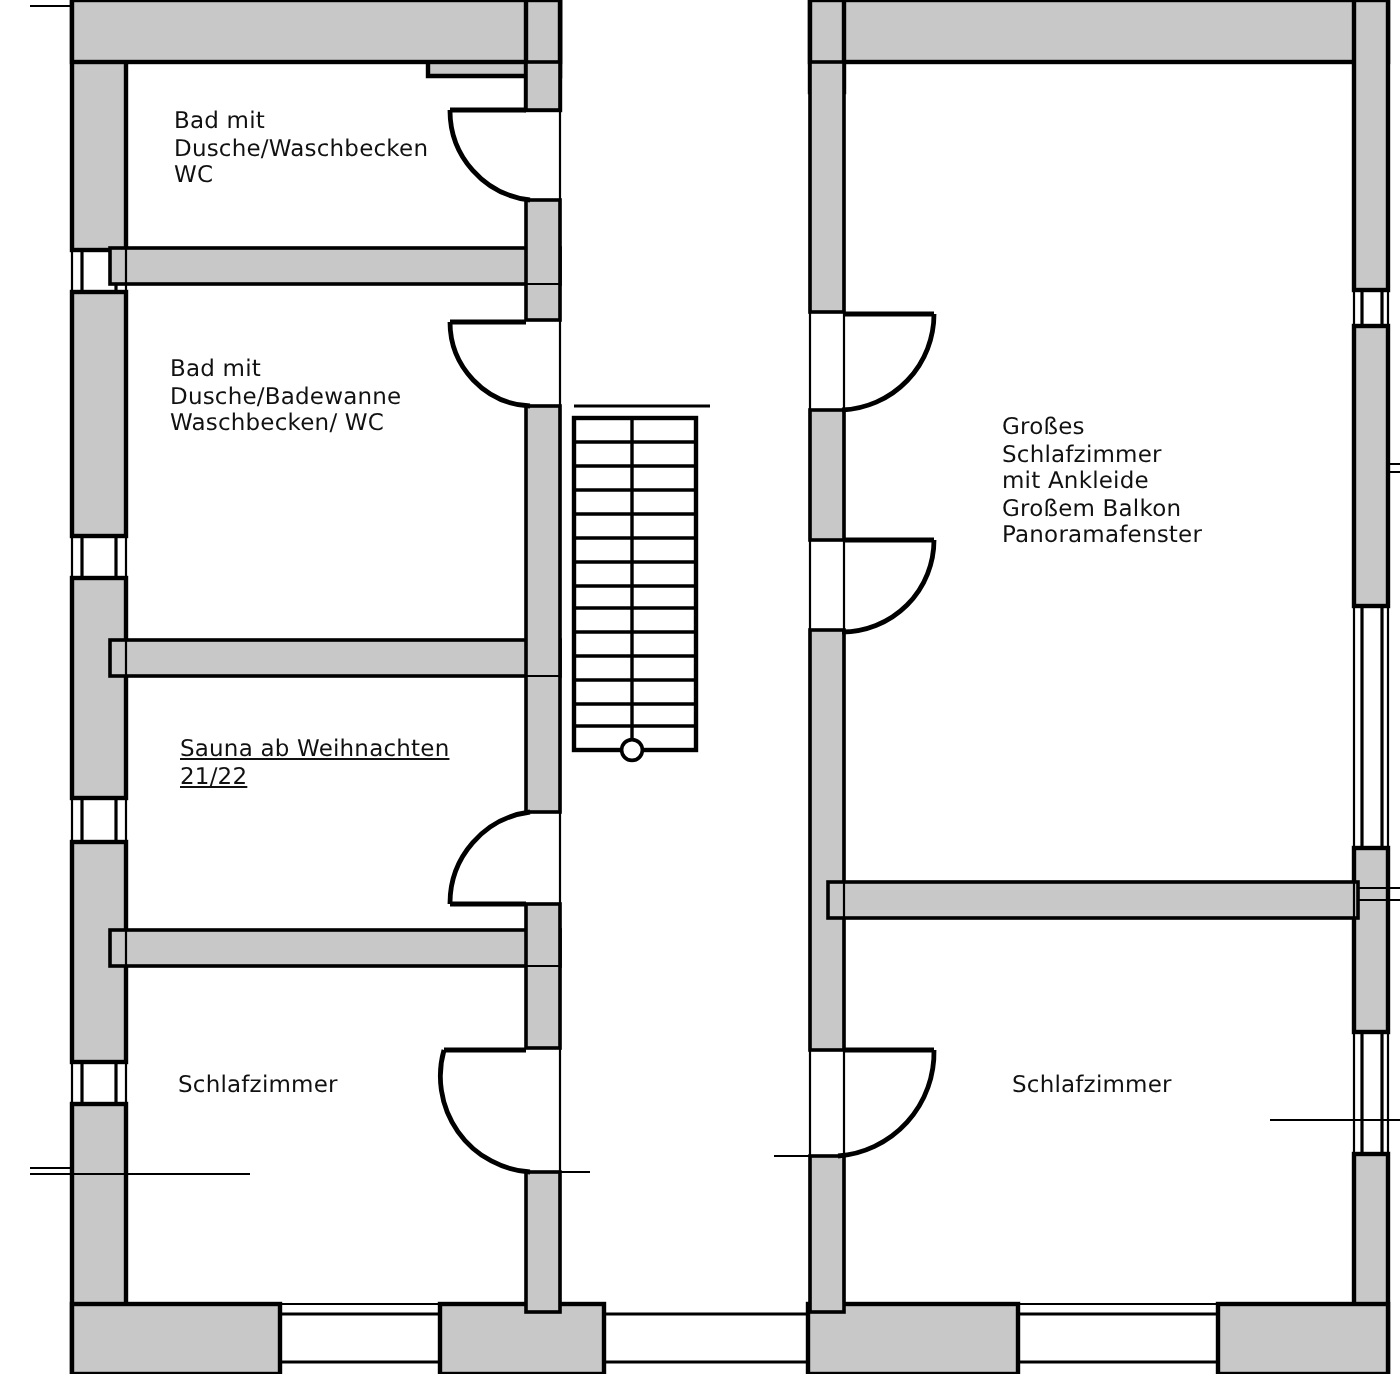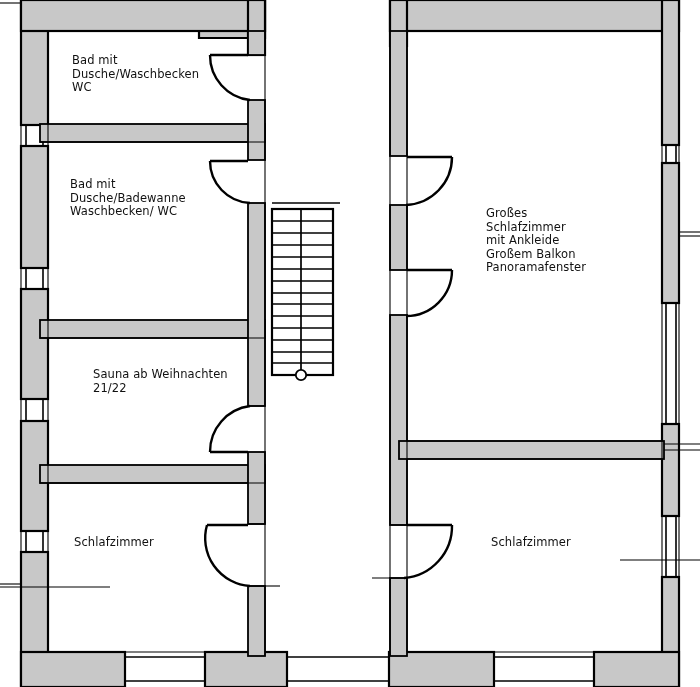--- a/index.html
+++ b/index.html
@@ -11,20 +11,21 @@
     width: 700px;
     height: 687px;
     font-family: "DejaVu Sans", "Liberation Sans", sans-serif;
     overflow: hidden;
   }
   #floorplan-root {
     position: relative;
     width: 605px;
     height: 687px;
     background: #ffffff;
+    margin-left: 15px;
   }
   svg#plan-svg {
     display: block;
     width: 700px;
     height: 687px;
   }
   .wall-fill   { fill: #c8c8c8; stroke: #000000; stroke-width: 2.2; }
   .wall-thin   { fill: #c8c8c8; stroke: #000000; stroke-width: 1.8; }
   .win-line    { stroke: #000000; stroke-width: 1.6; fill: none; }
   .door-arc    { stroke: #000000; stroke-width: 2.4; fill: none; }
@@ -248,21 +249,21 @@
   </svg>
 
   <div class="room-label" style="left:72px; top:54px;">Bad mit
 Dusche/Waschbecken
 WC</div>
 
   <div class="room-label" style="left:70px; top:178px;">Bad mit
 Dusche/Badewanne
 Waschbecken/ WC</div>
 
-  <div class="room-label" style="left:93px; top:368px;">Sauna ab Weihnachten
+  <div class="room-label" style="left:75px; top:368px;text-decoration:underline;">Sauna ab Weihnachten
 21/22</div>
 
   <div class="room-label" style="left:74px; top:536px;">Schlafzimmer</div>
 
   <div class="room-label" style="left:486px; top:207px;">Großes
 Schlafzimmer
 mit Ankleide
 Großem Balkon
 Panoramafenster</div>
 

